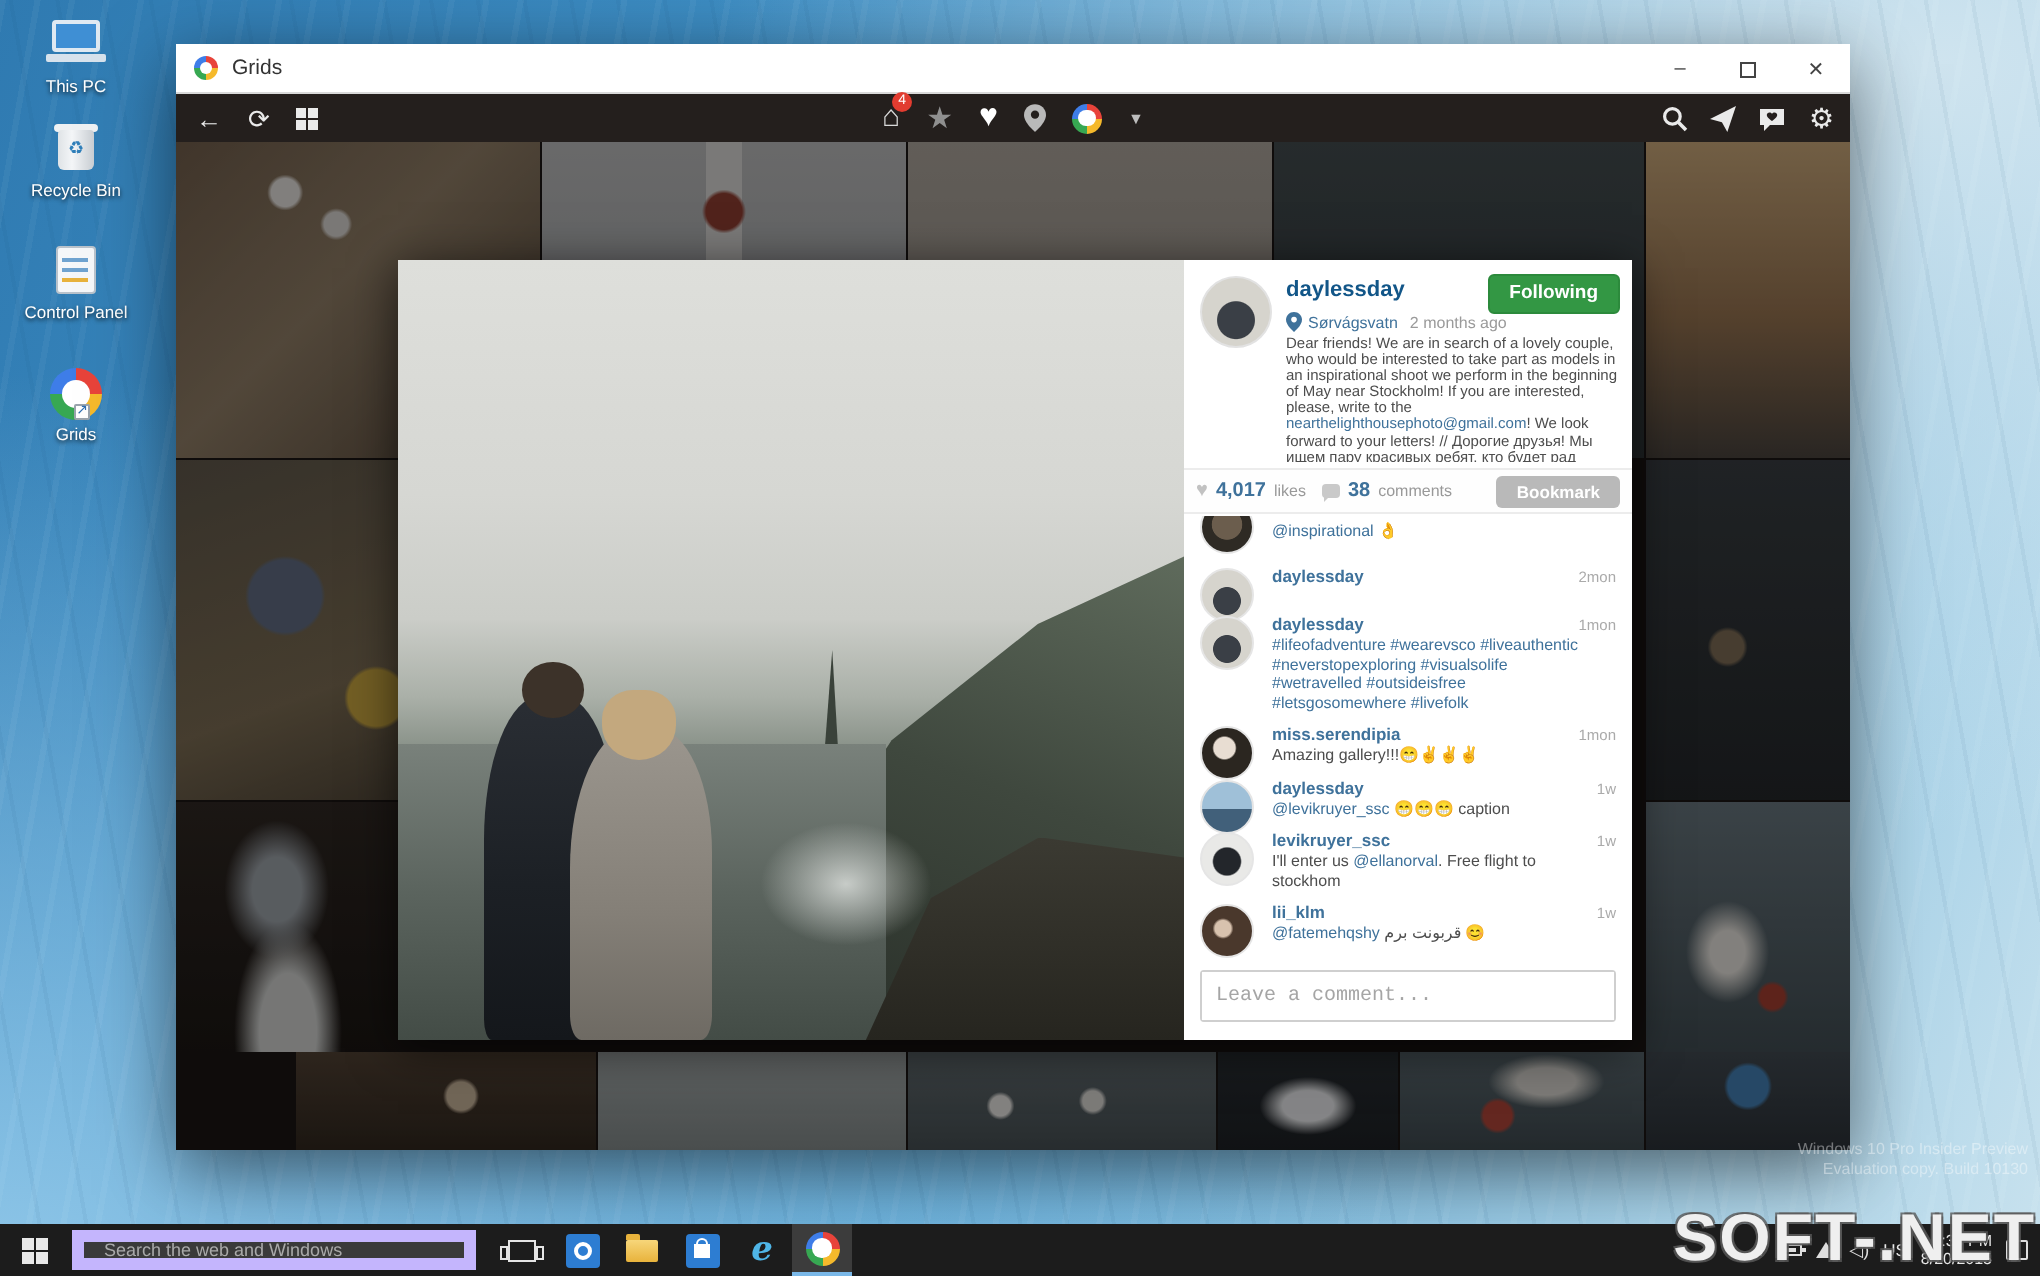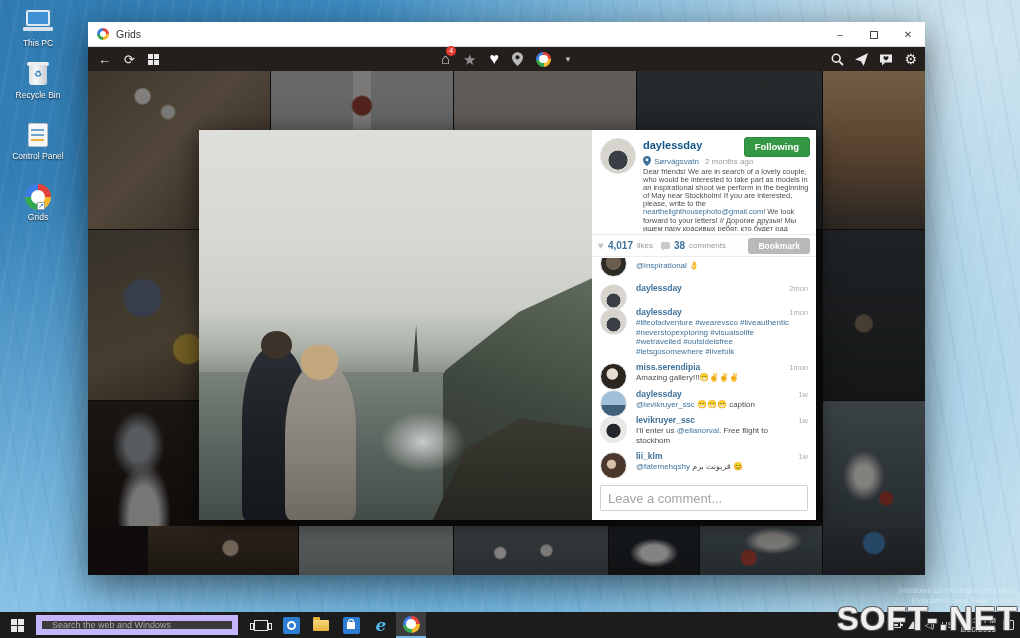--- a/index.html
+++ b/index.html
@@ -119,21 +119,21 @@
   .comment:nth-child(2) .c-avatar { background:radial-gradient(circle at 50% 62%, #3a3f46 0 34%, #d6d4cd 36%); }
   .comment:nth-child(3) .c-avatar { background:radial-gradient(circle at 50% 62%, #3a3f46 0 34%, #d6d4cd 36%); }
   .comment:nth-child(4) .c-avatar { background:radial-gradient(circle at 45% 40%, #e8ddd2 0 26%, #2b2620 30%); }
   .comment:nth-child(5) .c-avatar { background:linear-gradient(180deg,#9fc0d8 0 55%, #41607a 55%); }
   .comment:nth-child(6) .c-avatar { background:radial-gradient(circle at 50% 55%, #23262b 0 36%, #e9e9e7 40%); }
   .comment:nth-child(7) .c-avatar { background:radial-gradient(circle at 42% 45%, #d8c2ae 0 20%, #4a382c 26%); }
   .c-user { font-weight:bold; color:#3f729b; font-size:8.5px; cursor:pointer; }
   .c-time { position:absolute; right:8px; top:4px; color:#aaa; font-size:7.5px; }
   .c-text { color:#4d4d4d; font-size:8px; line-height:9.5px; margin-top:1px; width:160px; }
   .comment-box { position:absolute; left:8px; bottom:9px; width:208px; height:26px; border:1px solid #cfcfcf; border-radius:2px; background:#fff; }
-  .comment-box input { width:100%; height:100%; border:0; outline:none; padding:0 7px; font-size:13px; color:#444; font-family:Liberation Sans, sans-serif; }
+  .comment-box input { width:100%; height:100%; border:0; outline:none; padding:0 7px; font-size:10px; color:#444; font-family:Liberation Mono, monospace; }
   .comment-box input::placeholder { color:#a5a5a5; }
 
   
   .taskbar { position:absolute; left:0; bottom:0; width:1020px; height:26px; background:#1c1c1c; display:flex; align-items:center; z-index:5; }
   .start { width:34px; height:26px; display:flex; align-items:center; justify-content:center; }
   .winflag { width:13px; height:13px; display:grid; grid-template-columns:6px 6px; grid-template-rows:6px 6px; gap:1px; }
   .winflag span { background:#e8e8e8; }
   .tb-search { width:202px; height:20px; background:#3a3a3a; border:6px solid #c4b5fd; display:flex; align-items:center; margin-left:2px; }
   .tb-search input { background:transparent; border:0; outline:none; color:#b9b9b9; font-size:9px; padding-left:10px; width:100%; font-family:"Liberation Sans",sans-serif; }
   .tb-search input::placeholder { color:#a9a9a9; }
@@ -156,21 +156,21 @@
   .batt::after { content:""; position:absolute; right:-3px; top:1px; width:2px; height:2px; background:#ddd; }
   .batt i { position:absolute; left:1px; top:1px; bottom:1px; width:6px; background:#ddd; }
   .wifi { width:0; height:0; border-left:5px solid transparent; border-right:5px solid transparent; border-bottom:8px solid #ddd; }
   .vol { font-size:9px; color:#ddd; }
   .lang { font-size:8.5px; }
   .clock { text-align:right; font-size:8px; line-height:9px; }
   .ac { width:11px; height:10px; border:1px solid #ddd; border-radius:1px; position:relative; }
   .ac::after { content:""; position:absolute; left:1px; bottom:-3px; border:2px solid transparent; border-top-color:#ddd; }
 
   
-  .win-watermark { position:absolute; right:6px; bottom:32px; text-align:right; color:rgba(255,255,255,.4); font-size:8px; line-height:10px; z-index:4;margin-top:30px; }
+  .win-watermark { position:absolute; right:6px; bottom:48px; text-align:right; color:rgba(255,255,255,.4); font-size:8px; line-height:10px; z-index:4;margin-top:30px; }
   .sitemark { position:absolute; right:2px; bottom:0px; display:flex; align-items:center; z-index:9;
     font-size:33px; font-weight:bold; letter-spacing:1px; color:rgba(252,252,252,.92);
     text-shadow:-1px -1px 0 rgba(90,90,90,.8), 1px -1px 0 rgba(90,90,90,.8), -1px 1px 0 rgba(90,90,90,.8), 1px 1px 0 rgba(90,90,90,.8); }
   .sitemark .okbox { border:4px solid rgba(250,250,250,.95); border-radius:14px; padding:0 12px 2px 12px; margin:0 4px;
     box-shadow:0 0 0 1px rgba(90,90,90,.7), inset 0 0 0 1px rgba(90,90,90,.7); }
 
   svg { display:block; }
 </style>
 </head>
 <body>

